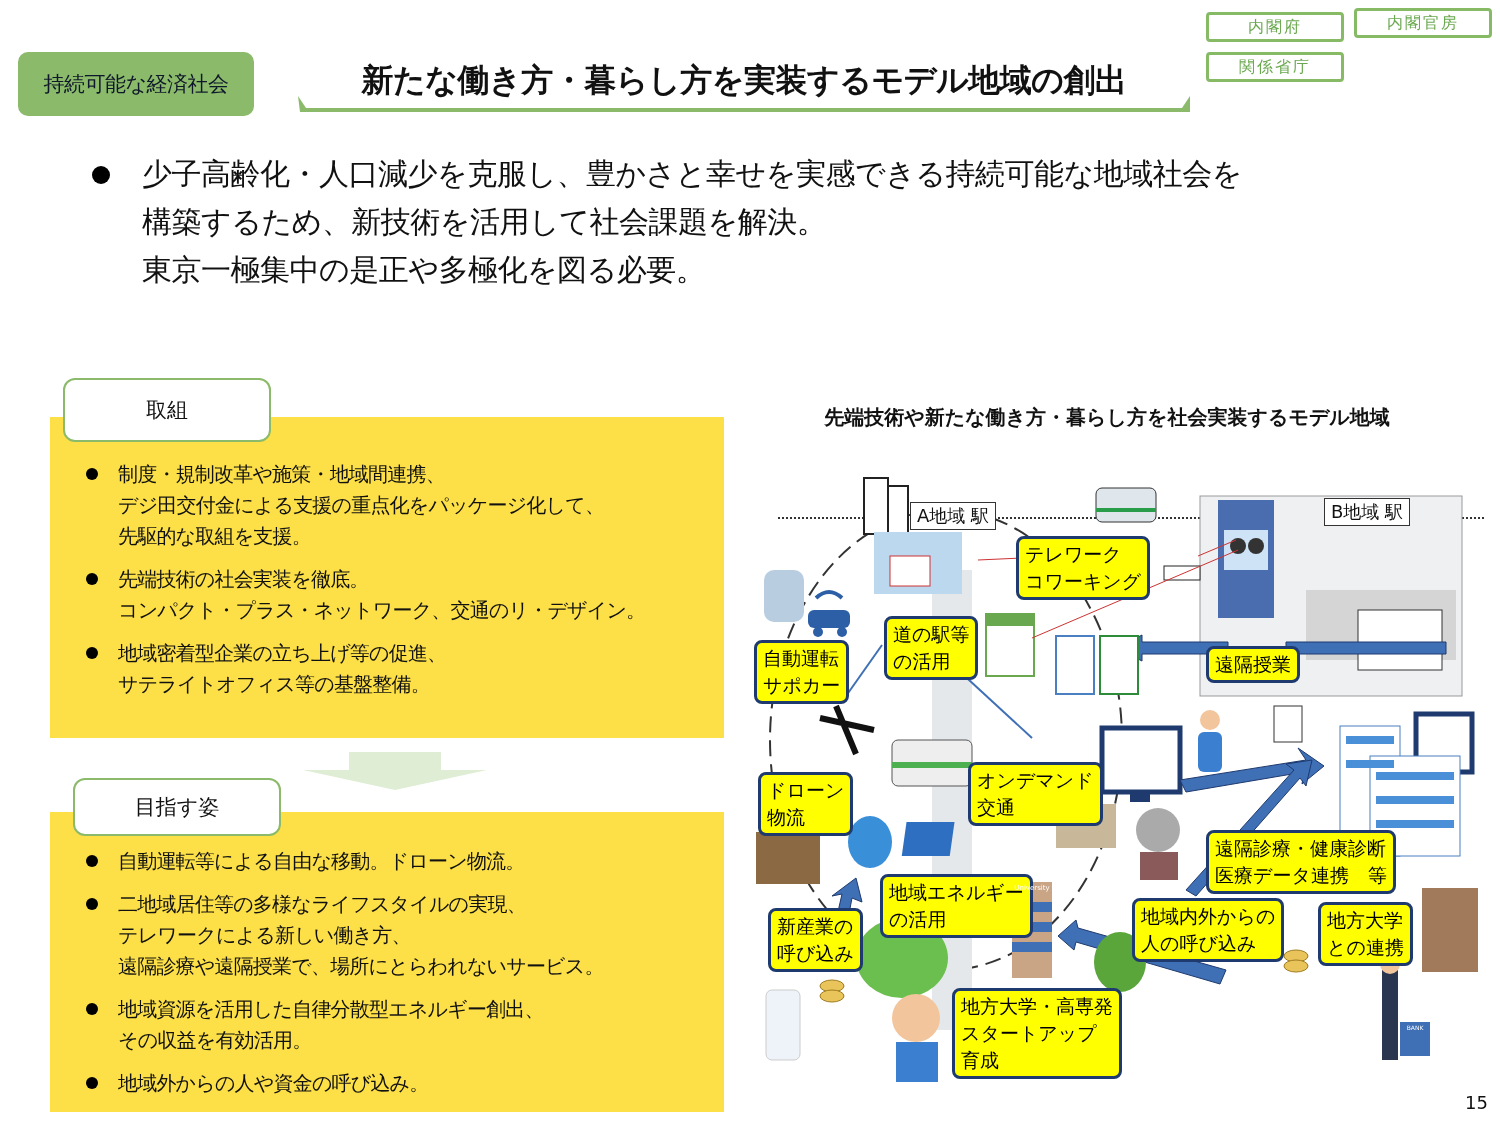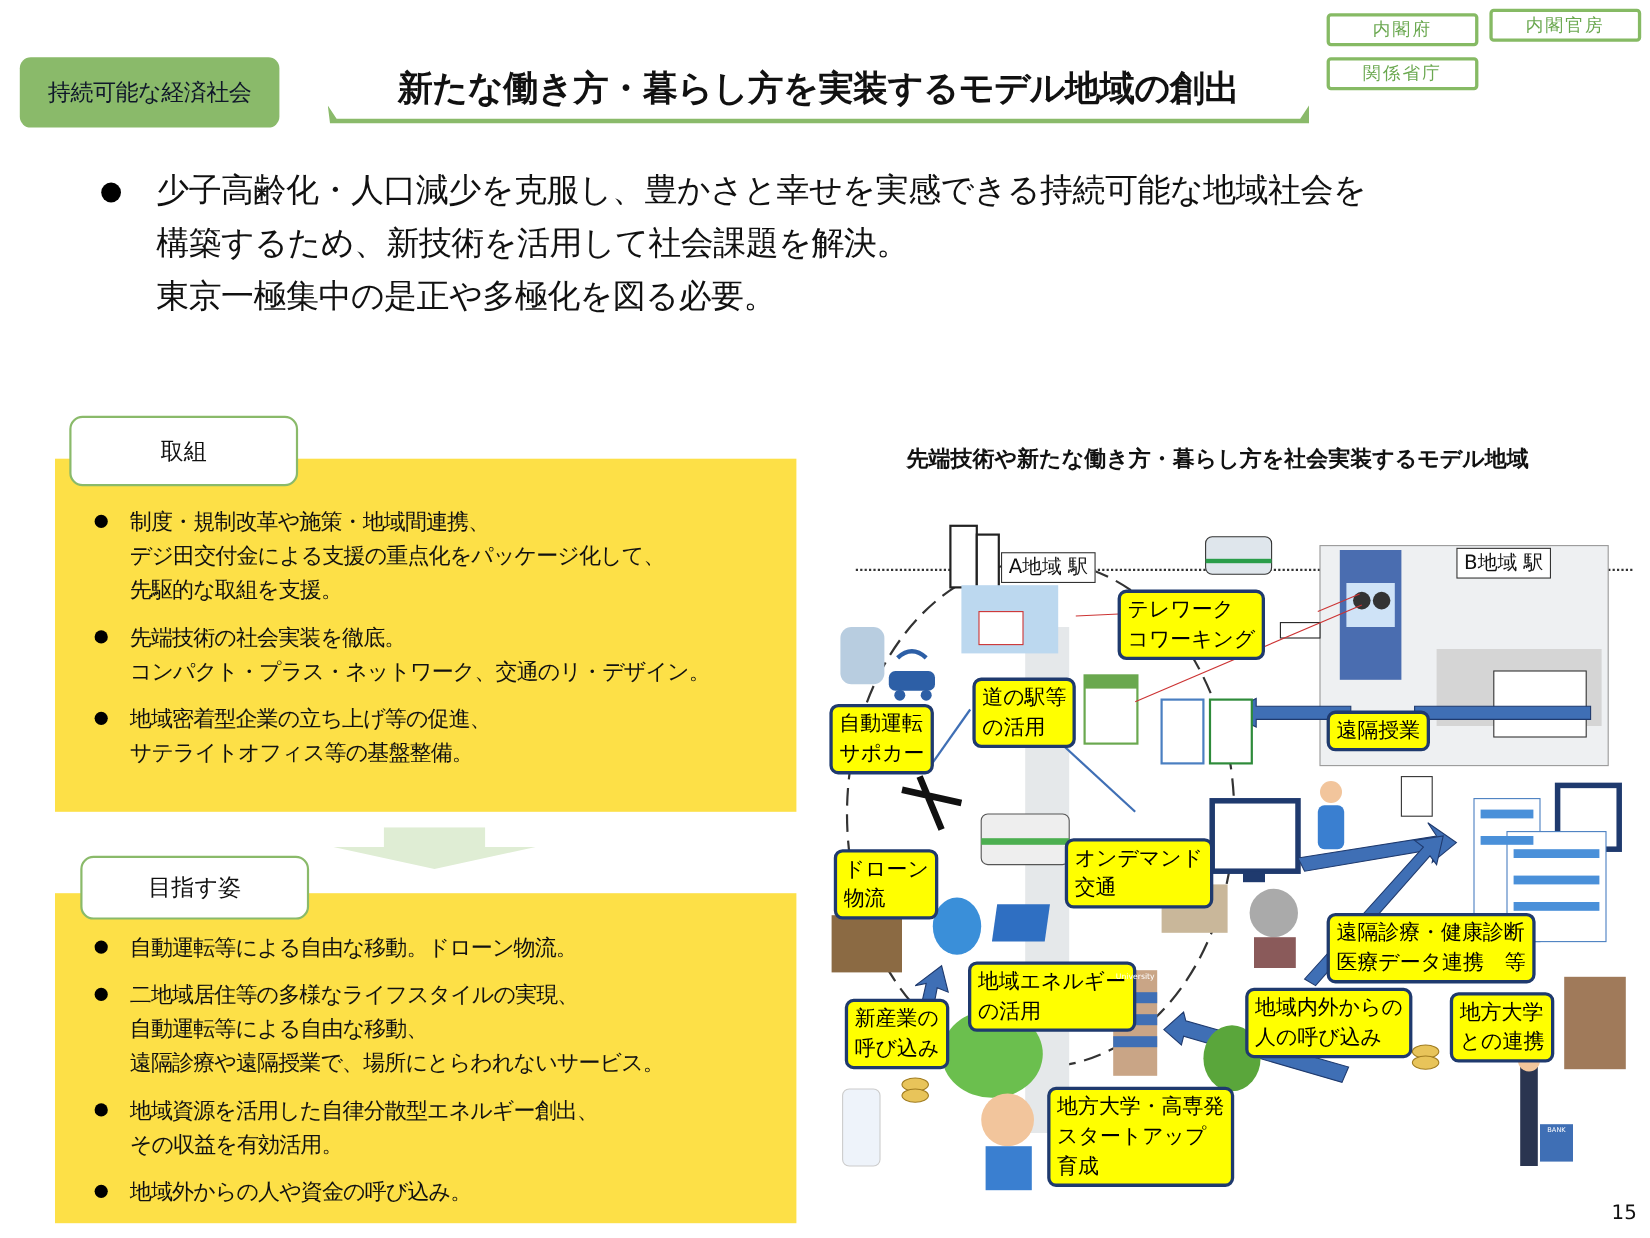--- a/index.html
+++ b/index.html
@@ -107,21 +107,21 @@
 
 <div class="panel" style="top:812px;height:300px;">
   <div class="panel-list" style="top:34px;">
     <div class="panel-item">
       <span class="bullet-dot"></span>
       <div>自動運転等による自由な移動。ドローン物流。</div>
     </div>
     <div class="panel-item" style="margin-top:12px;">
       <span class="bullet-dot"></span>
       <div>二地域居住等の多様なライフスタイルの実現、</div>
-      <div>自動運転等による自由な移動、</div>
+      <div>テレワークによる新しい働き方、</div>
       <div>遠隔診療や遠隔授業で、場所にとらわれないサービス。</div>
     </div>
     <div class="panel-item" style="margin-top:12px;">
       <span class="bullet-dot"></span>
       <div>地域資源を活用した自律分散型エネルギー創出、</div>
       <div>その収益を有効活用。</div>
     </div>
     <div class="panel-item" style="margin-top:12px;">
       <span class="bullet-dot"></span>
       <div>地域外からの人や資金の呼び込み。</div>

